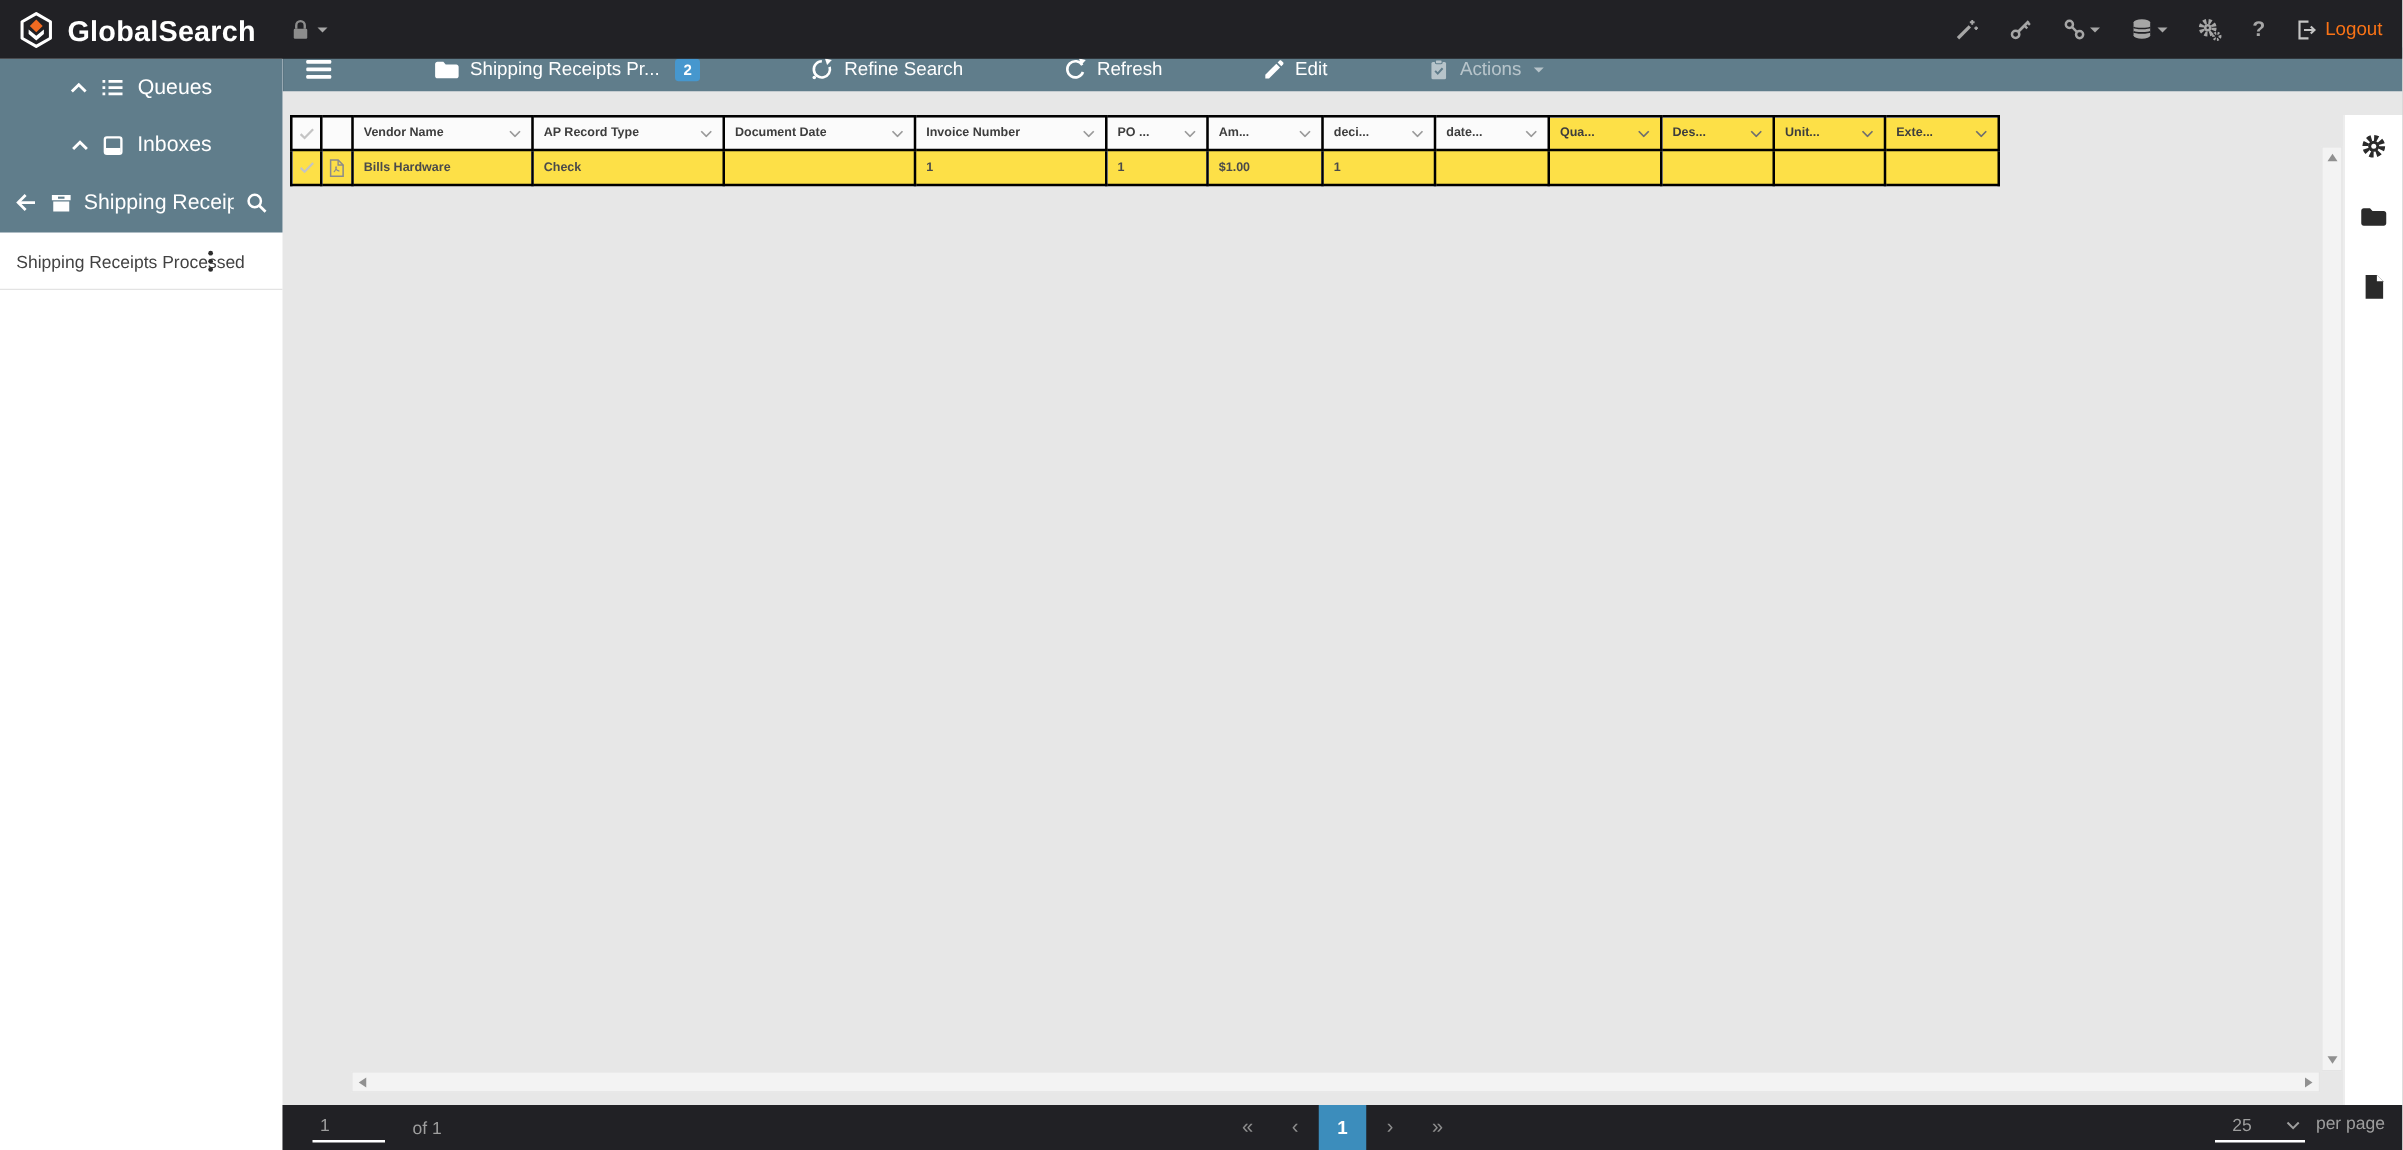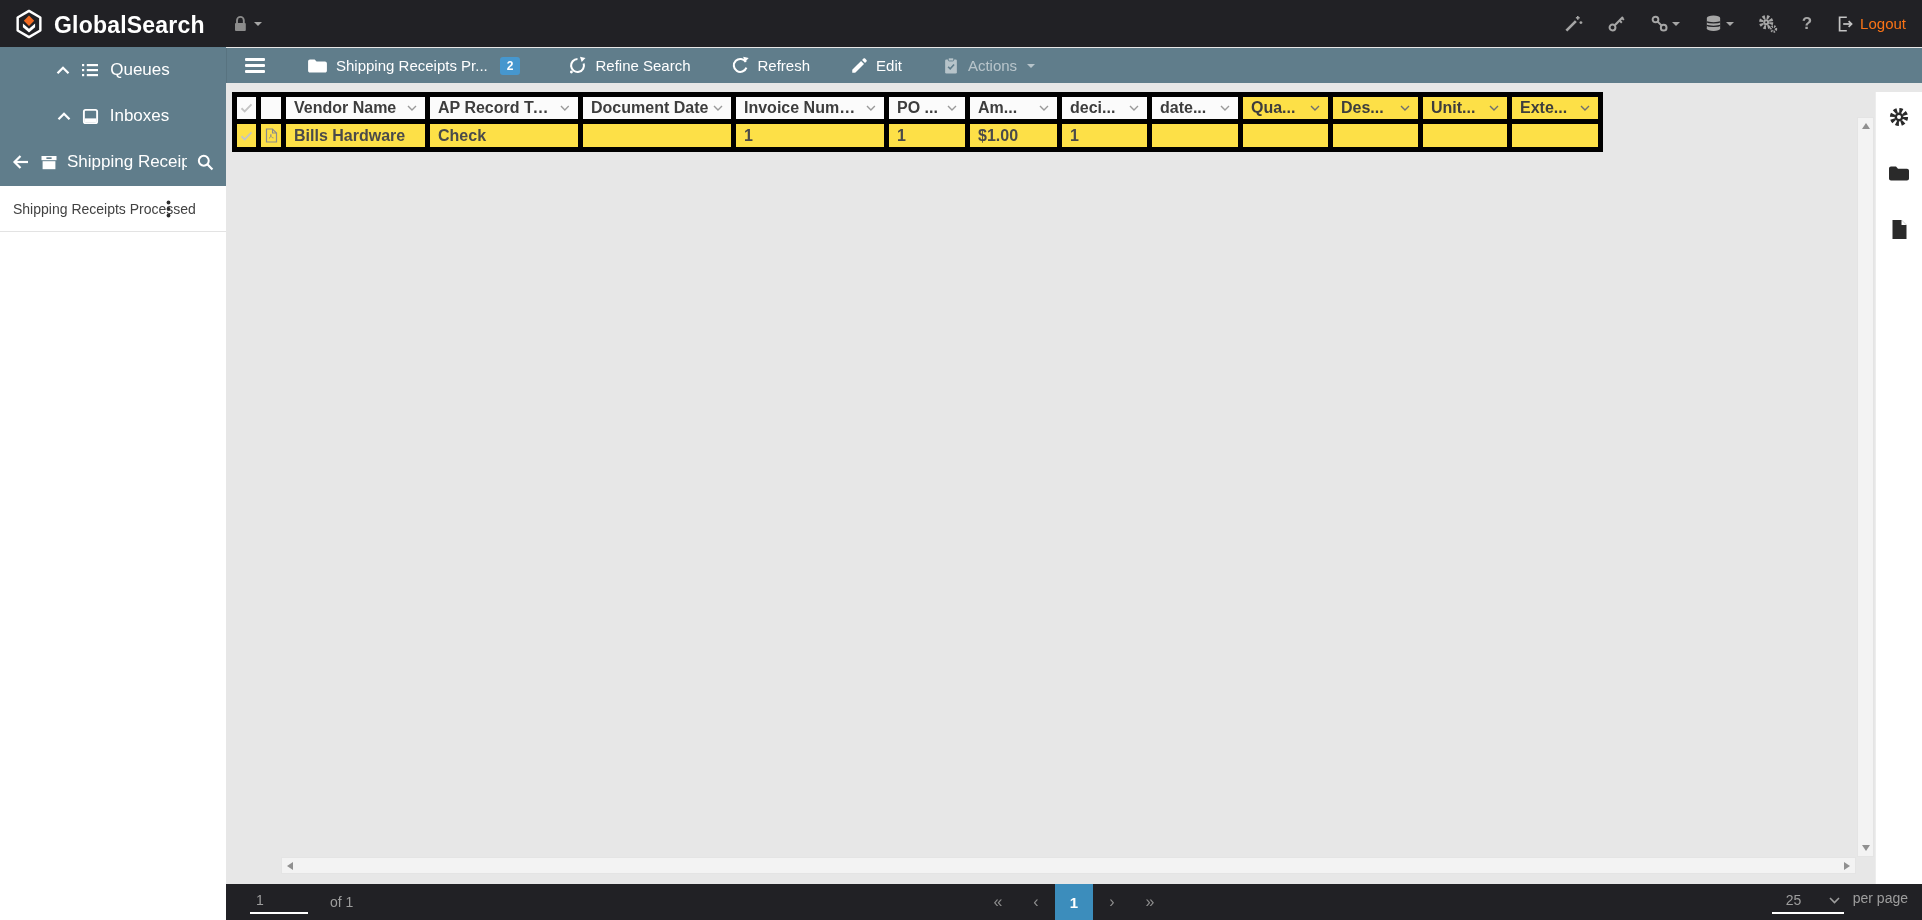--- a/index.html
+++ b/index.html
@@ -31,23 +31,23 @@
   .srow { height:46px; display:flex; align-items:center; color:#fff; font-size:17px; cursor:pointer; }
   .srow.center { justify-content:center; gap:11px; }
   .srow.archive { justify-content:flex-start; padding:0 11px; gap:9px; }
   .archive-title { flex:1; white-space:nowrap; overflow:hidden; }
   .inbox-item { height:46px; display:flex; align-items:center; padding-left:13px;
     border-bottom:1px solid #e3e3e3; color:#424242; font-size:14px; position:relative; cursor:pointer; }
   .kebab { position:absolute; left:166px; top:14px; cursor:pointer; }
 
   
   .toolbar {
-    position:absolute; left:226px; top:48px; right:0; height:35px;
+    position:absolute; left:226px; top:38px; right:0; height:35px;
     background:#607d8b; display:flex; align-items:center;
-    color:#fff; font-size:15px; z-index:3; border-left:1px solid rgba(0,0,0,.08);
+    color:#fff; font-size:15px; z-index:3; border-left:1px solid rgba(0,0,0,.08);gap:40px;
   }
   .hamburger { margin-left:18px; display:flex; flex-direction:column; gap:3px; cursor:pointer; }
   .hamburger i { display:block; width:20px; height:3px; background:#fff; border-radius:1px; }
   .tb-group { display:flex; align-items:center; gap:8px; cursor:pointer; white-space:nowrap; }
   .g-title { margin-left:42px; }
   .g-refine { margin-left:48px; }
   .g-refresh { margin-left:40px; }
   .g-edit { margin-left:40px; }
   .g-actions { margin-left:40px; opacity:.55; }
   .badge { background:#4697ce; color:#fff; font-size:12px; font-weight:bold;
@@ -65,21 +65,21 @@
   .hscroll { position:absolute; left:55px; top:765px; width:1575px; height:17px; background:#f3f3f3;
     border:1px solid #e4e4e4; display:flex; justify-content:space-between; align-items:center; padding:0 5px; }
   .tri-up { width:0; height:0; border-left:4.5px solid transparent; border-right:4.5px solid transparent; border-bottom:6px solid #909090; cursor:pointer; }
   .tri-dn { width:0; height:0; border-left:4.5px solid transparent; border-right:4.5px solid transparent; border-top:6px solid #909090; cursor:pointer; }
   .tri-lf { width:0; height:0; border-top:4.5px solid transparent; border-bottom:4.5px solid transparent; border-right:6px solid #909090; cursor:pointer; }
   .tri-rt { width:0; height:0; border-top:4.5px solid transparent; border-bottom:4.5px solid transparent; border-left:6px solid #909090; cursor:pointer; }
 
   
   .grid { position:absolute; left:6px; top:0; }
   table { border-collapse:collapse; table-layout:fixed; width:1366px; }
-  th, td { border:5px solid #000000; height:28px; padding:0 8px; font-size:16px;
+  th, td { border:2px solid #000000; height:28px; padding:0 8px; font-size:10px;
     color:#4a4a4a; overflow:hidden; white-space:nowrap; text-align:left; vertical-align:middle; }
   th { background:#fbfbfb; font-weight:bold; color:#3d3d3d; height:27px; cursor:pointer; }
   th.ghdr { background:#fde047; }
   th.util, td.util { padding:0; text-align:center; }
   .hc { display:flex; align-items:center; justify-content:space-between; gap:4px; }
   .hc span { overflow:hidden; text-overflow:ellipsis; }
   tr.r0 td { background:#fff; }
   tr.r1 td { background:#fde047;font-weight:bold; }
   tr.grow { cursor:pointer; }
 

